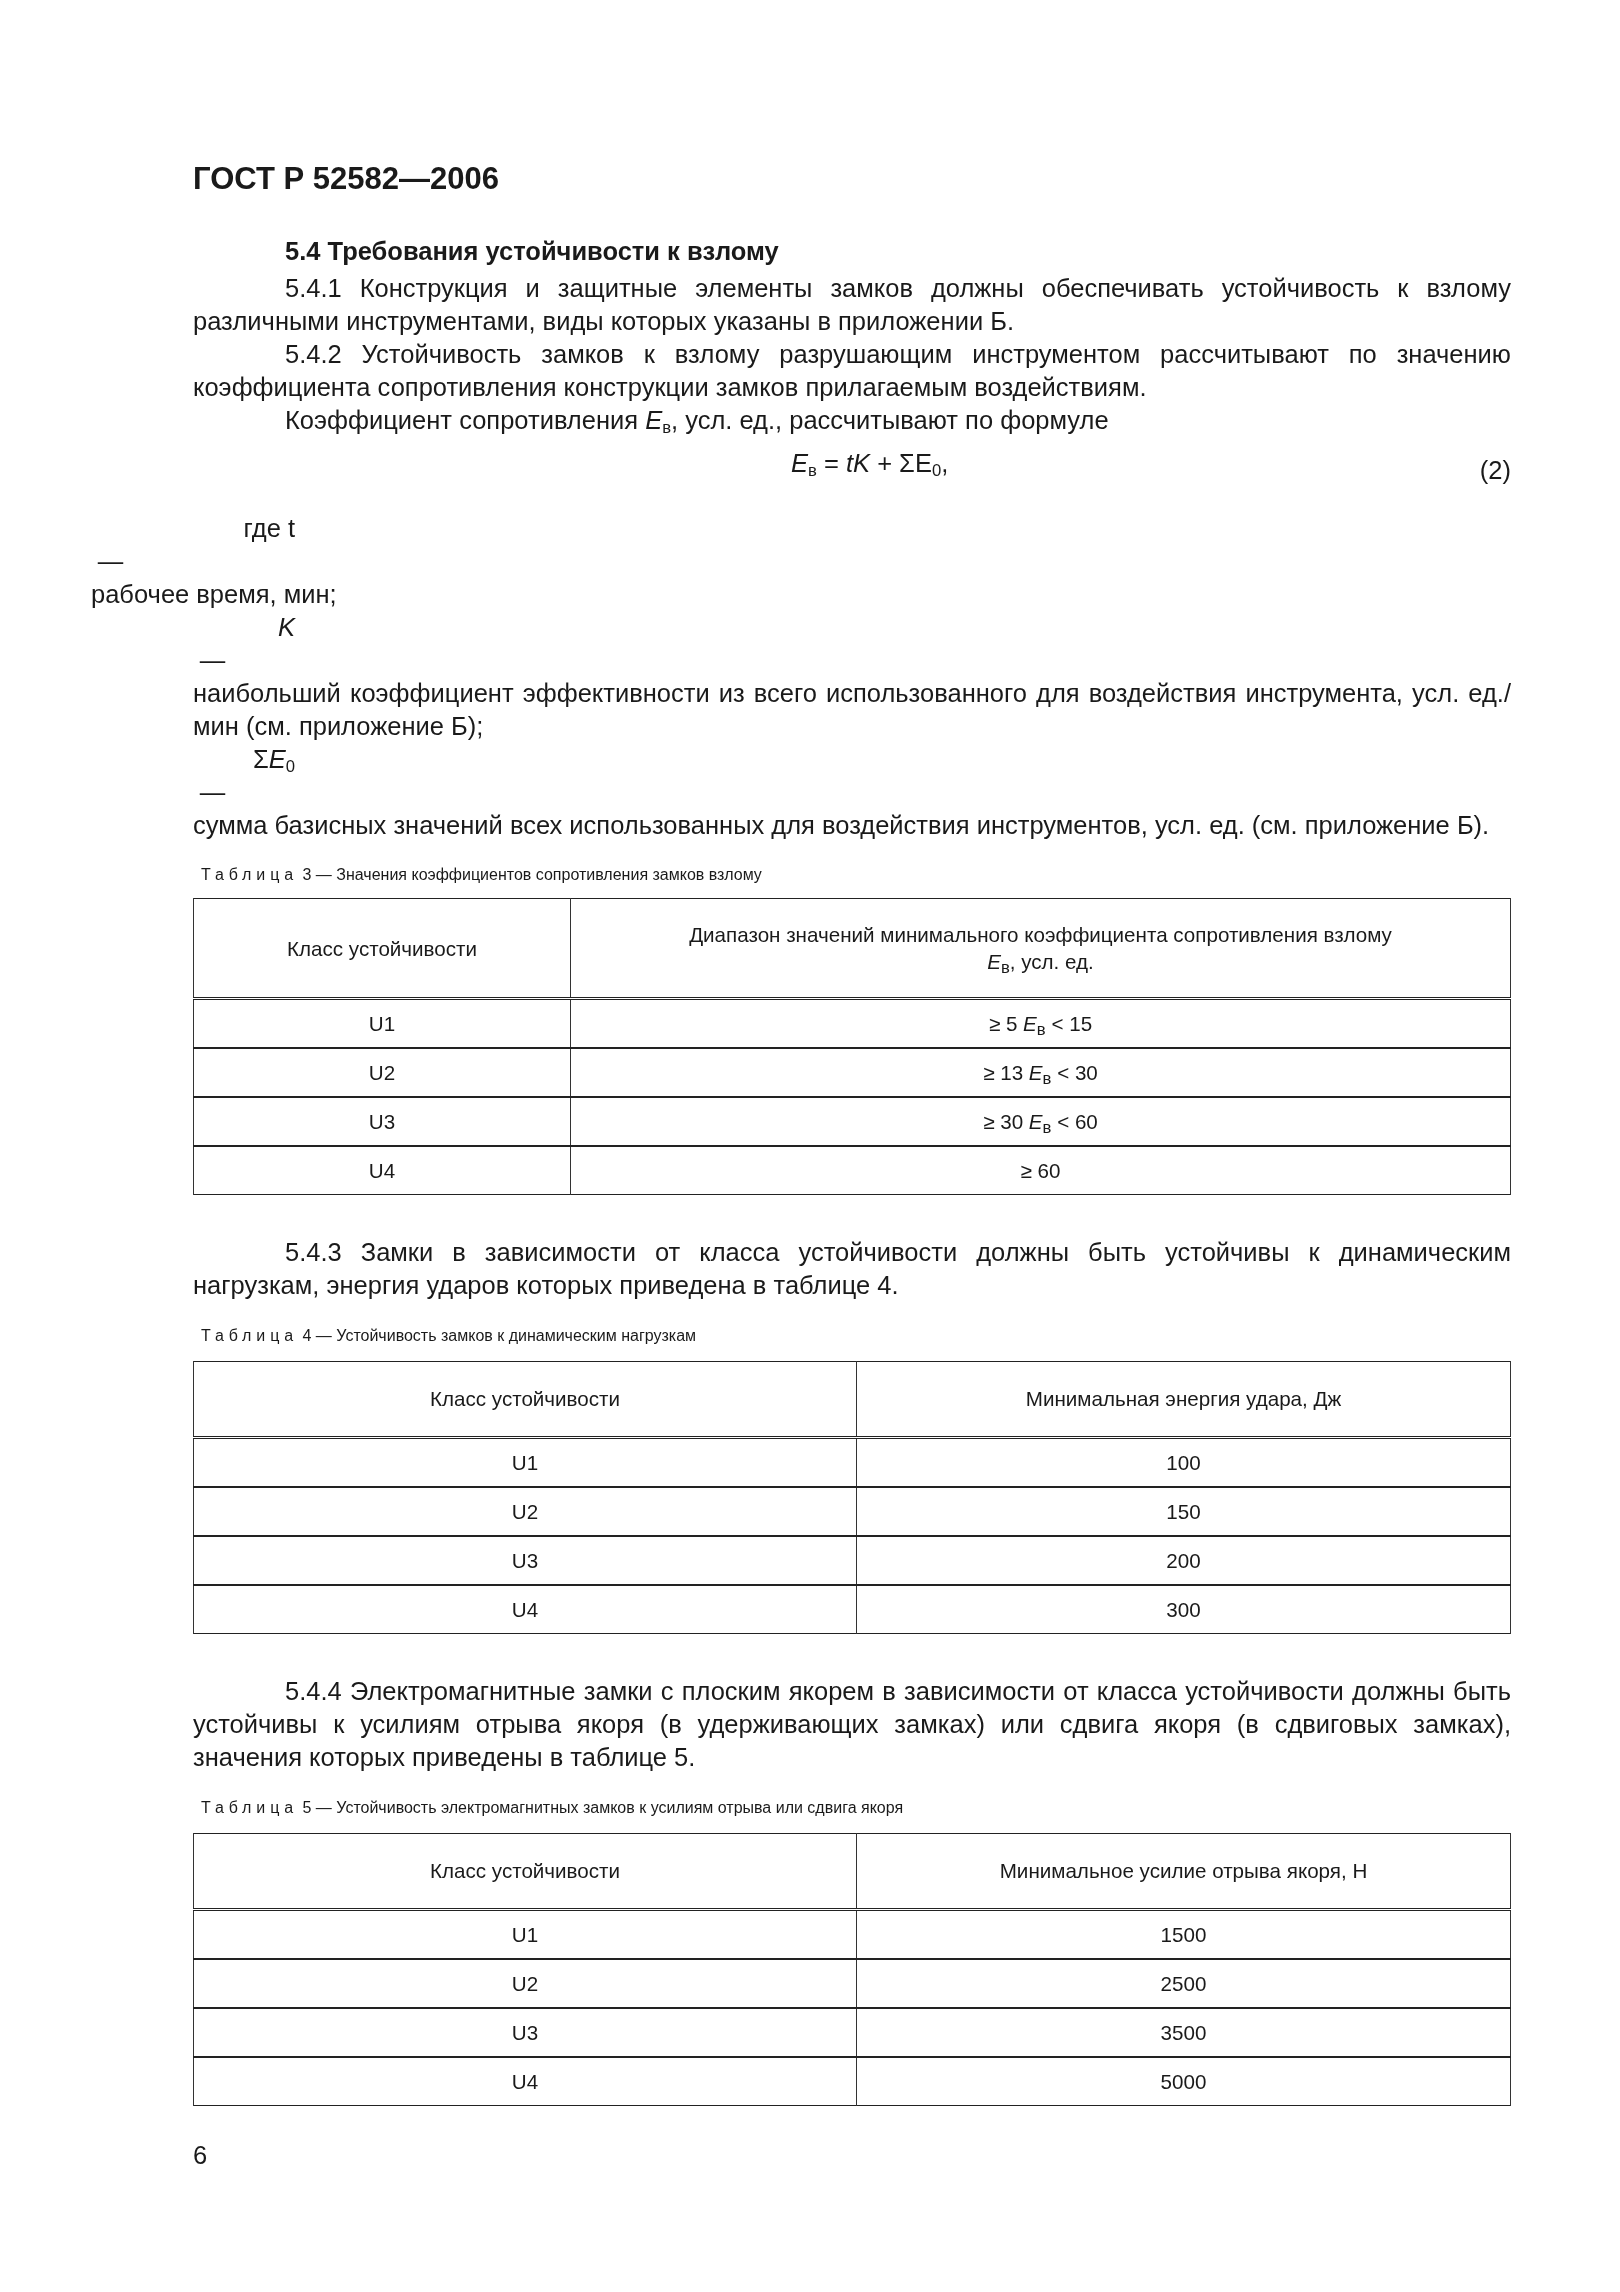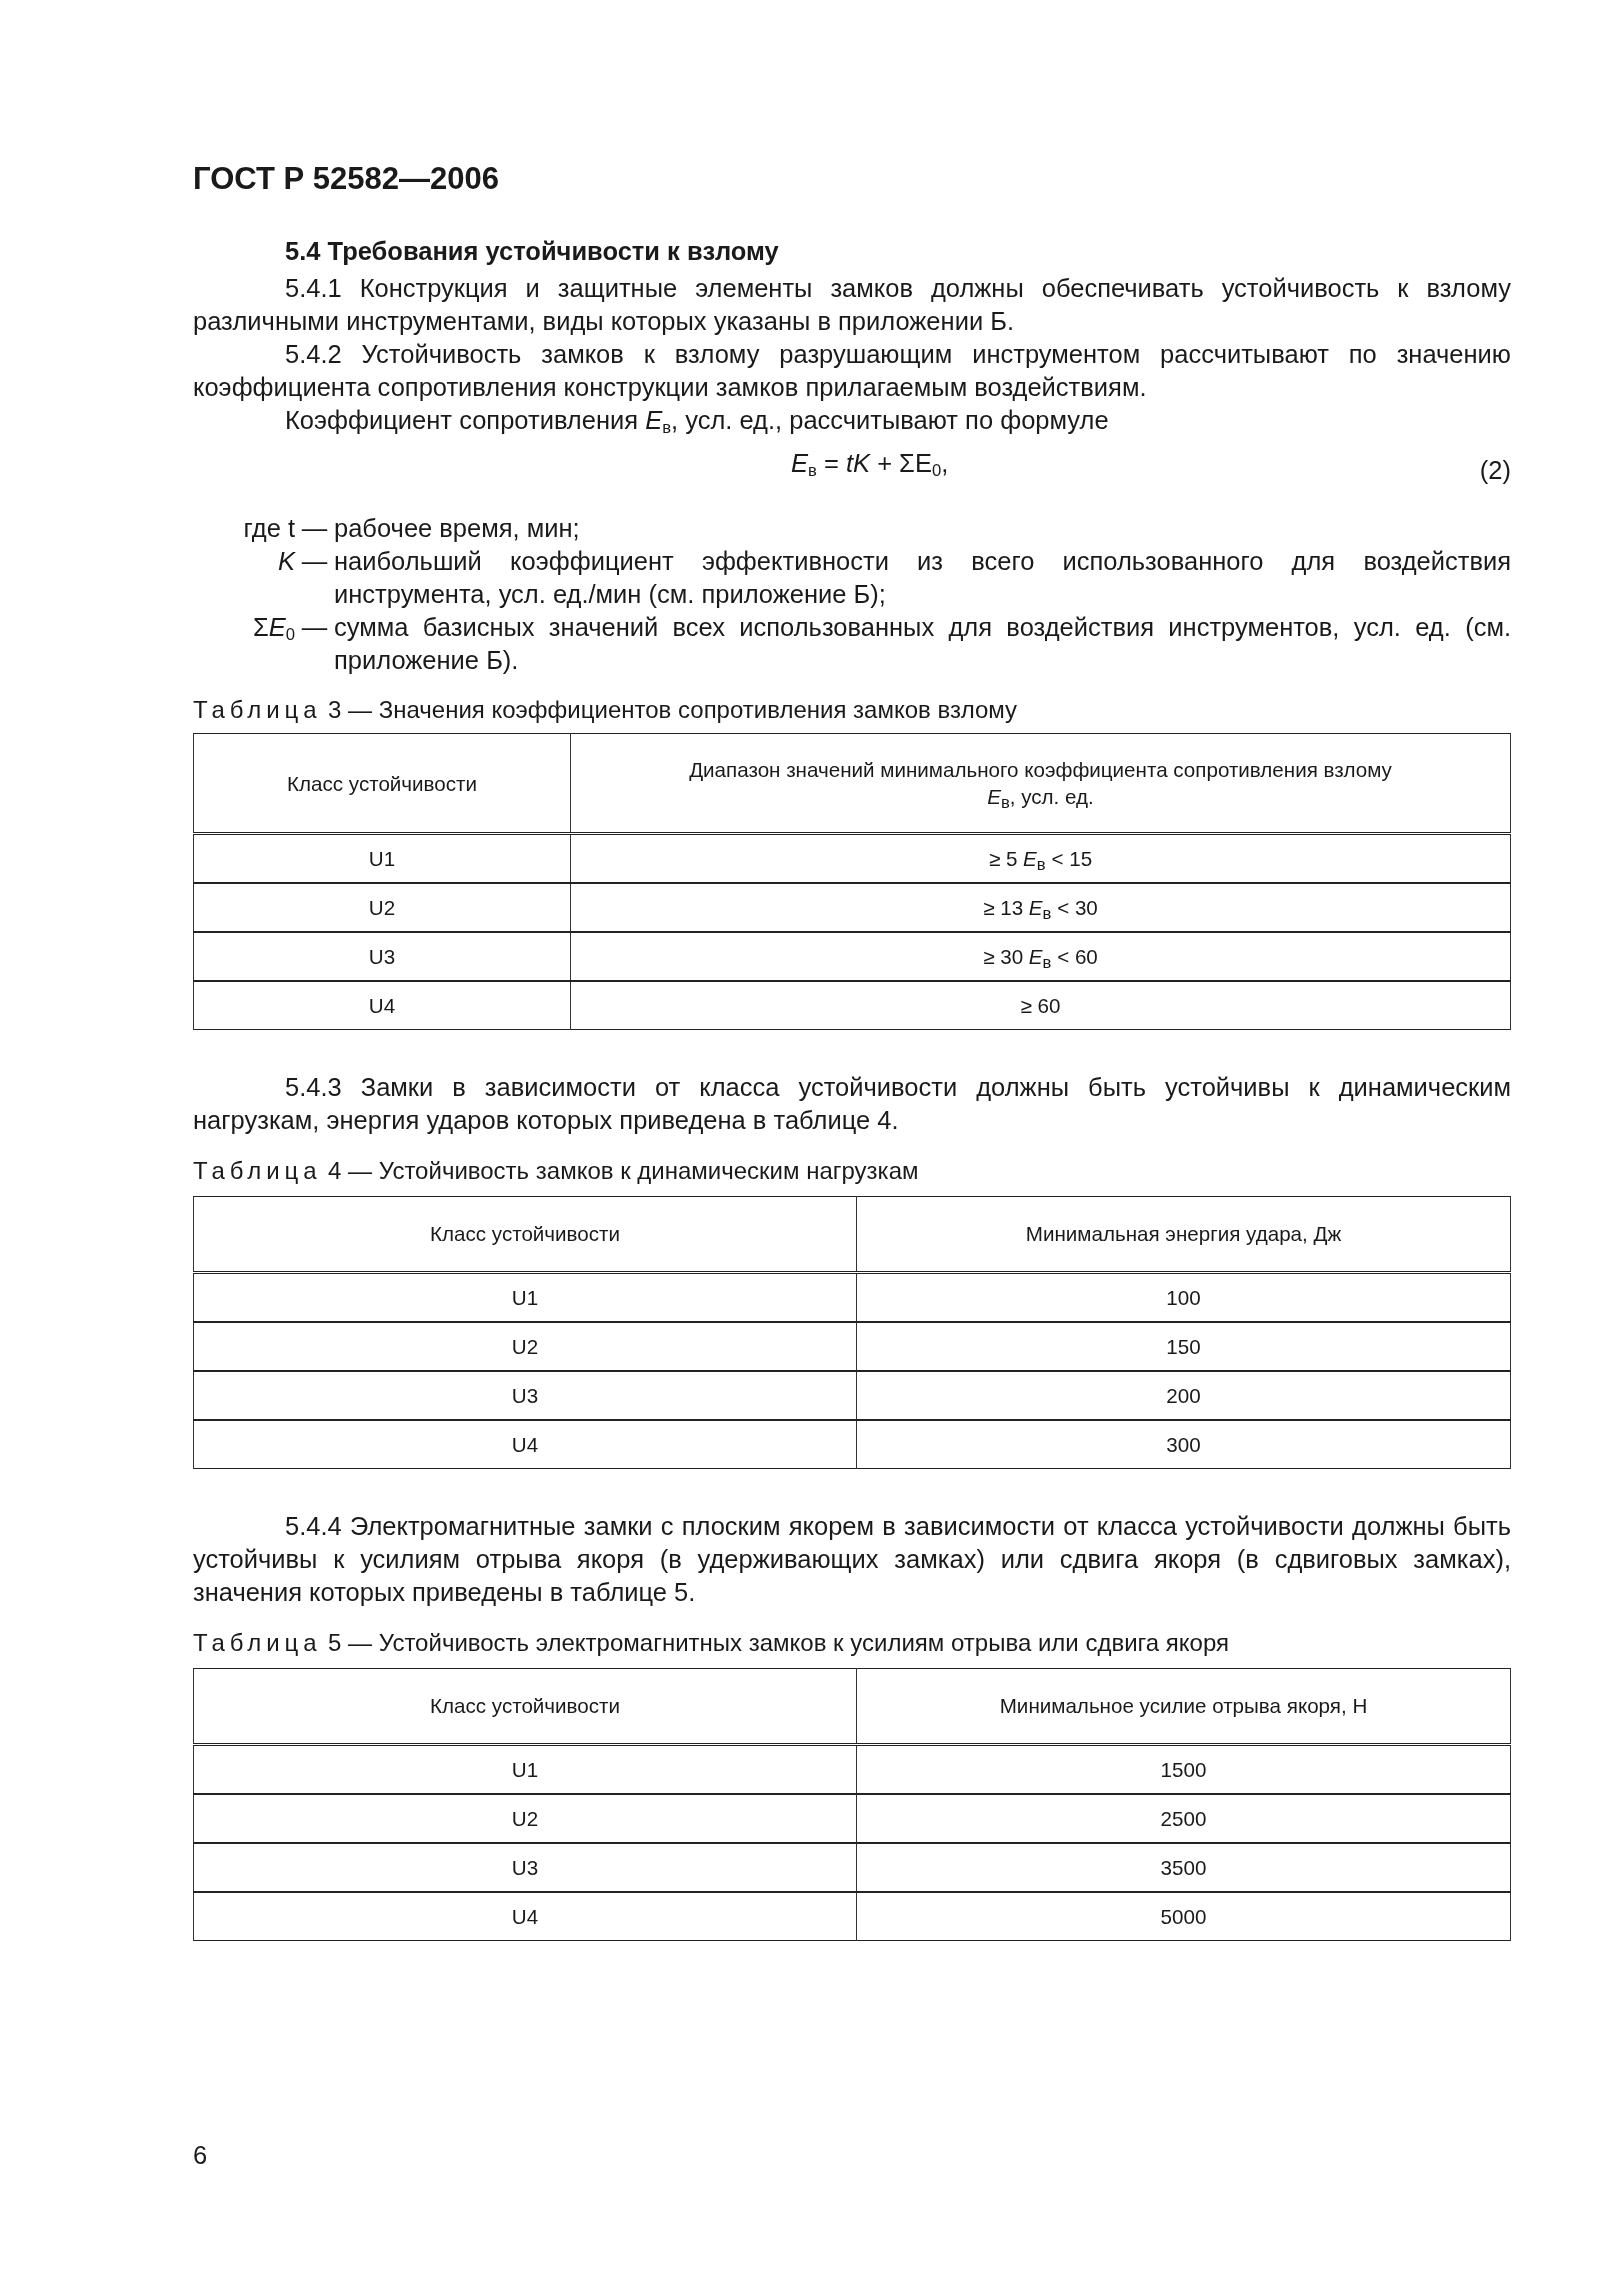--- a/index.html
+++ b/index.html
@@ -19,26 +19,26 @@
     .section-title { font-weight: bold; padding-left: 92px; margin: 0 0 3.9px 0; }
     .para { text-indent: 92px; margin: 0; text-align: justify; }
     .formula-row {
       position: relative; height: 63px; margin-top: 3.9px;
     }
     .formula { position: absolute; left: 598px; top: 6px; }
     .formula-num { position: absolute; right: 0; top: 13.7px; }
     i { font-style: italic; }
     sub { font-size: 16.7px; vertical-align: -3.9px; line-height: 0; }
     .where { margin: 7.8px 0 0 0; }
-    .where-row { display: flex; }
+    .where-row { display: flex; flex-direction: column; }
     .where-sym { width: 102px; text-align: right; flex-shrink: 0; white-space: nowrap; }
     .where-dash { width: 39px; text-align: center; flex-shrink: 0; }
     .where-text { flex: 1; text-align: justify; }
     .table-caption {
-      font-size: 24px; margin: 0; line-height: 27.4px;
+      font-size: 16px; margin: 8px; line-height: 27.4px;
     }
     .spaced { letter-spacing: 4.9px; }
     table.doc {
       width: 100%; border-collapse: collapse; font-size: 20.6px;
       border: 1.5px solid #222;
       padding-left: 42px;
     }
     table.doc th, table.doc td {
       border-left: 1px solid #333; border-right: 1px solid #333;
       text-align: center; font-weight: normal; padding: 0 7.8px;

